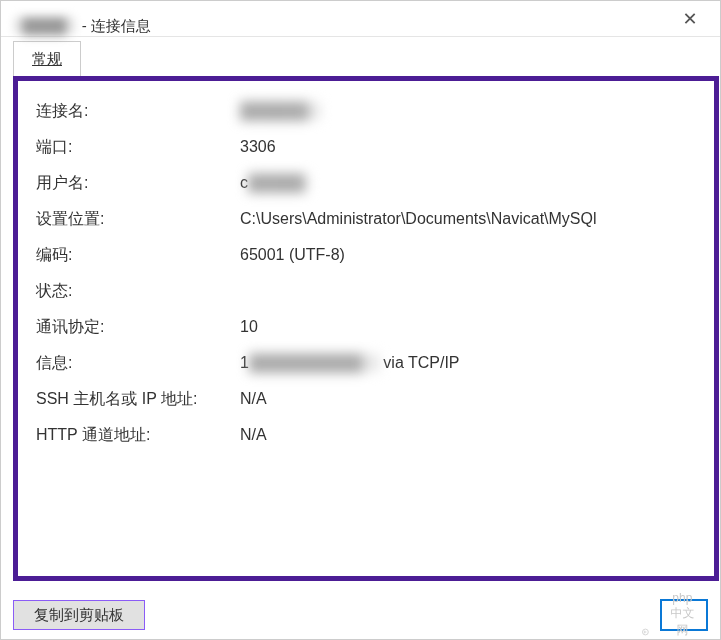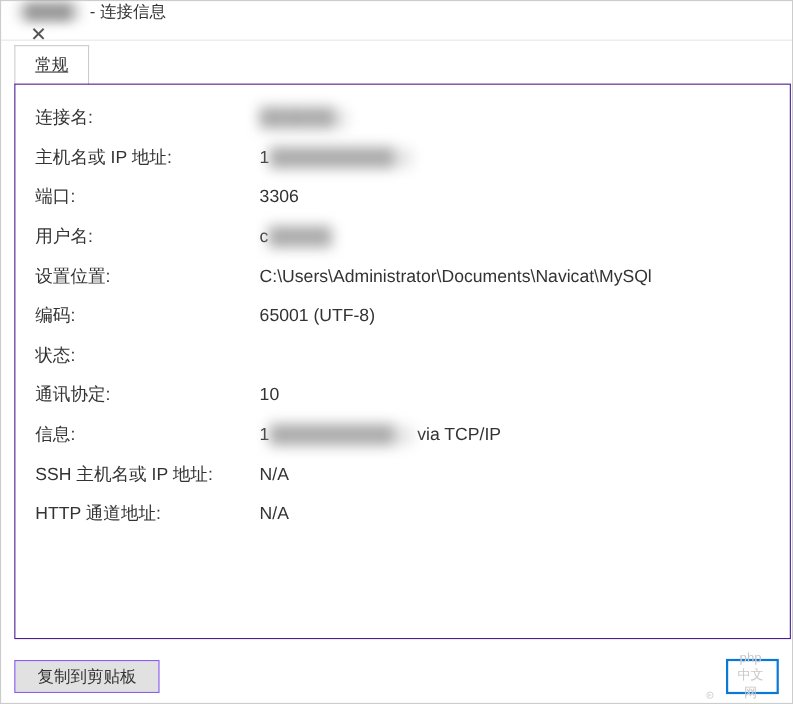--- a/index.html
+++ b/index.html
@@ -15,24 +15,23 @@
     .window {
       width: 721px;
       height: 640px;
       border: 1px solid #ccc;
       display: flex;
       flex-direction: column;
     }
     .titlebar {
       height: 36px;
       display: flex;
-      align-items: flex-start;
+      align-items: flex-end;
       padding: 0 10px 0 14px;
       border-bottom: 1px solid #e5e5e5;
-      flex-direction: column;
     }
     .titlebar-title {
       flex: 1;
       font-size: 15px;
       color: #333;
     }
     .close-btn {
       width: 40px;
       height: 100%;
       display: flex;
@@ -60,21 +59,21 @@
     .tab {
       padding: 8px 18px;
       border: 1px solid #ccc;
       border-bottom: none;
       font-size: 15px;
       background: #fff;
       margin-bottom: -1px;
       cursor: default;
     }
     .tab-content {
-      border: 1px solid #4c1d95;
+      border: 5px solid #4c1d95;
       margin: 0 1px 10px 12px;
       padding: 20px 18px 18px 18px;
       flex: 1;
       overflow: hidden;
     }
     .row {
       display: flex;
       align-items: baseline;
       margin-bottom: 14px;
       min-height: 22px;
@@ -165,26 +164,20 @@
 
   <div class="tab-content">
 
     <div class="row">
       <div class="label">连接名:</div>
       <div class="value">
         <span class="blurtext" style="width:80px;">██████</span>
       </div>
     </div>
 
-    <div class="row">
-      <div class="label">主机名或 IP 地址:</div>
-      <div class="value">
-        <span>1</span><span class="blurtext" style="width:130px;">██████████</span>
-      </div>
-    </div>
 
     <div class="row">
       <div class="label">端口:</div>
       <div class="value">3306</div>
     </div>
 
     <div class="row">
       <div class="label">用户名:</div>
       <div class="value">
         <span>c</span><span class="blurtext" style="width:60px;">█████</span>

